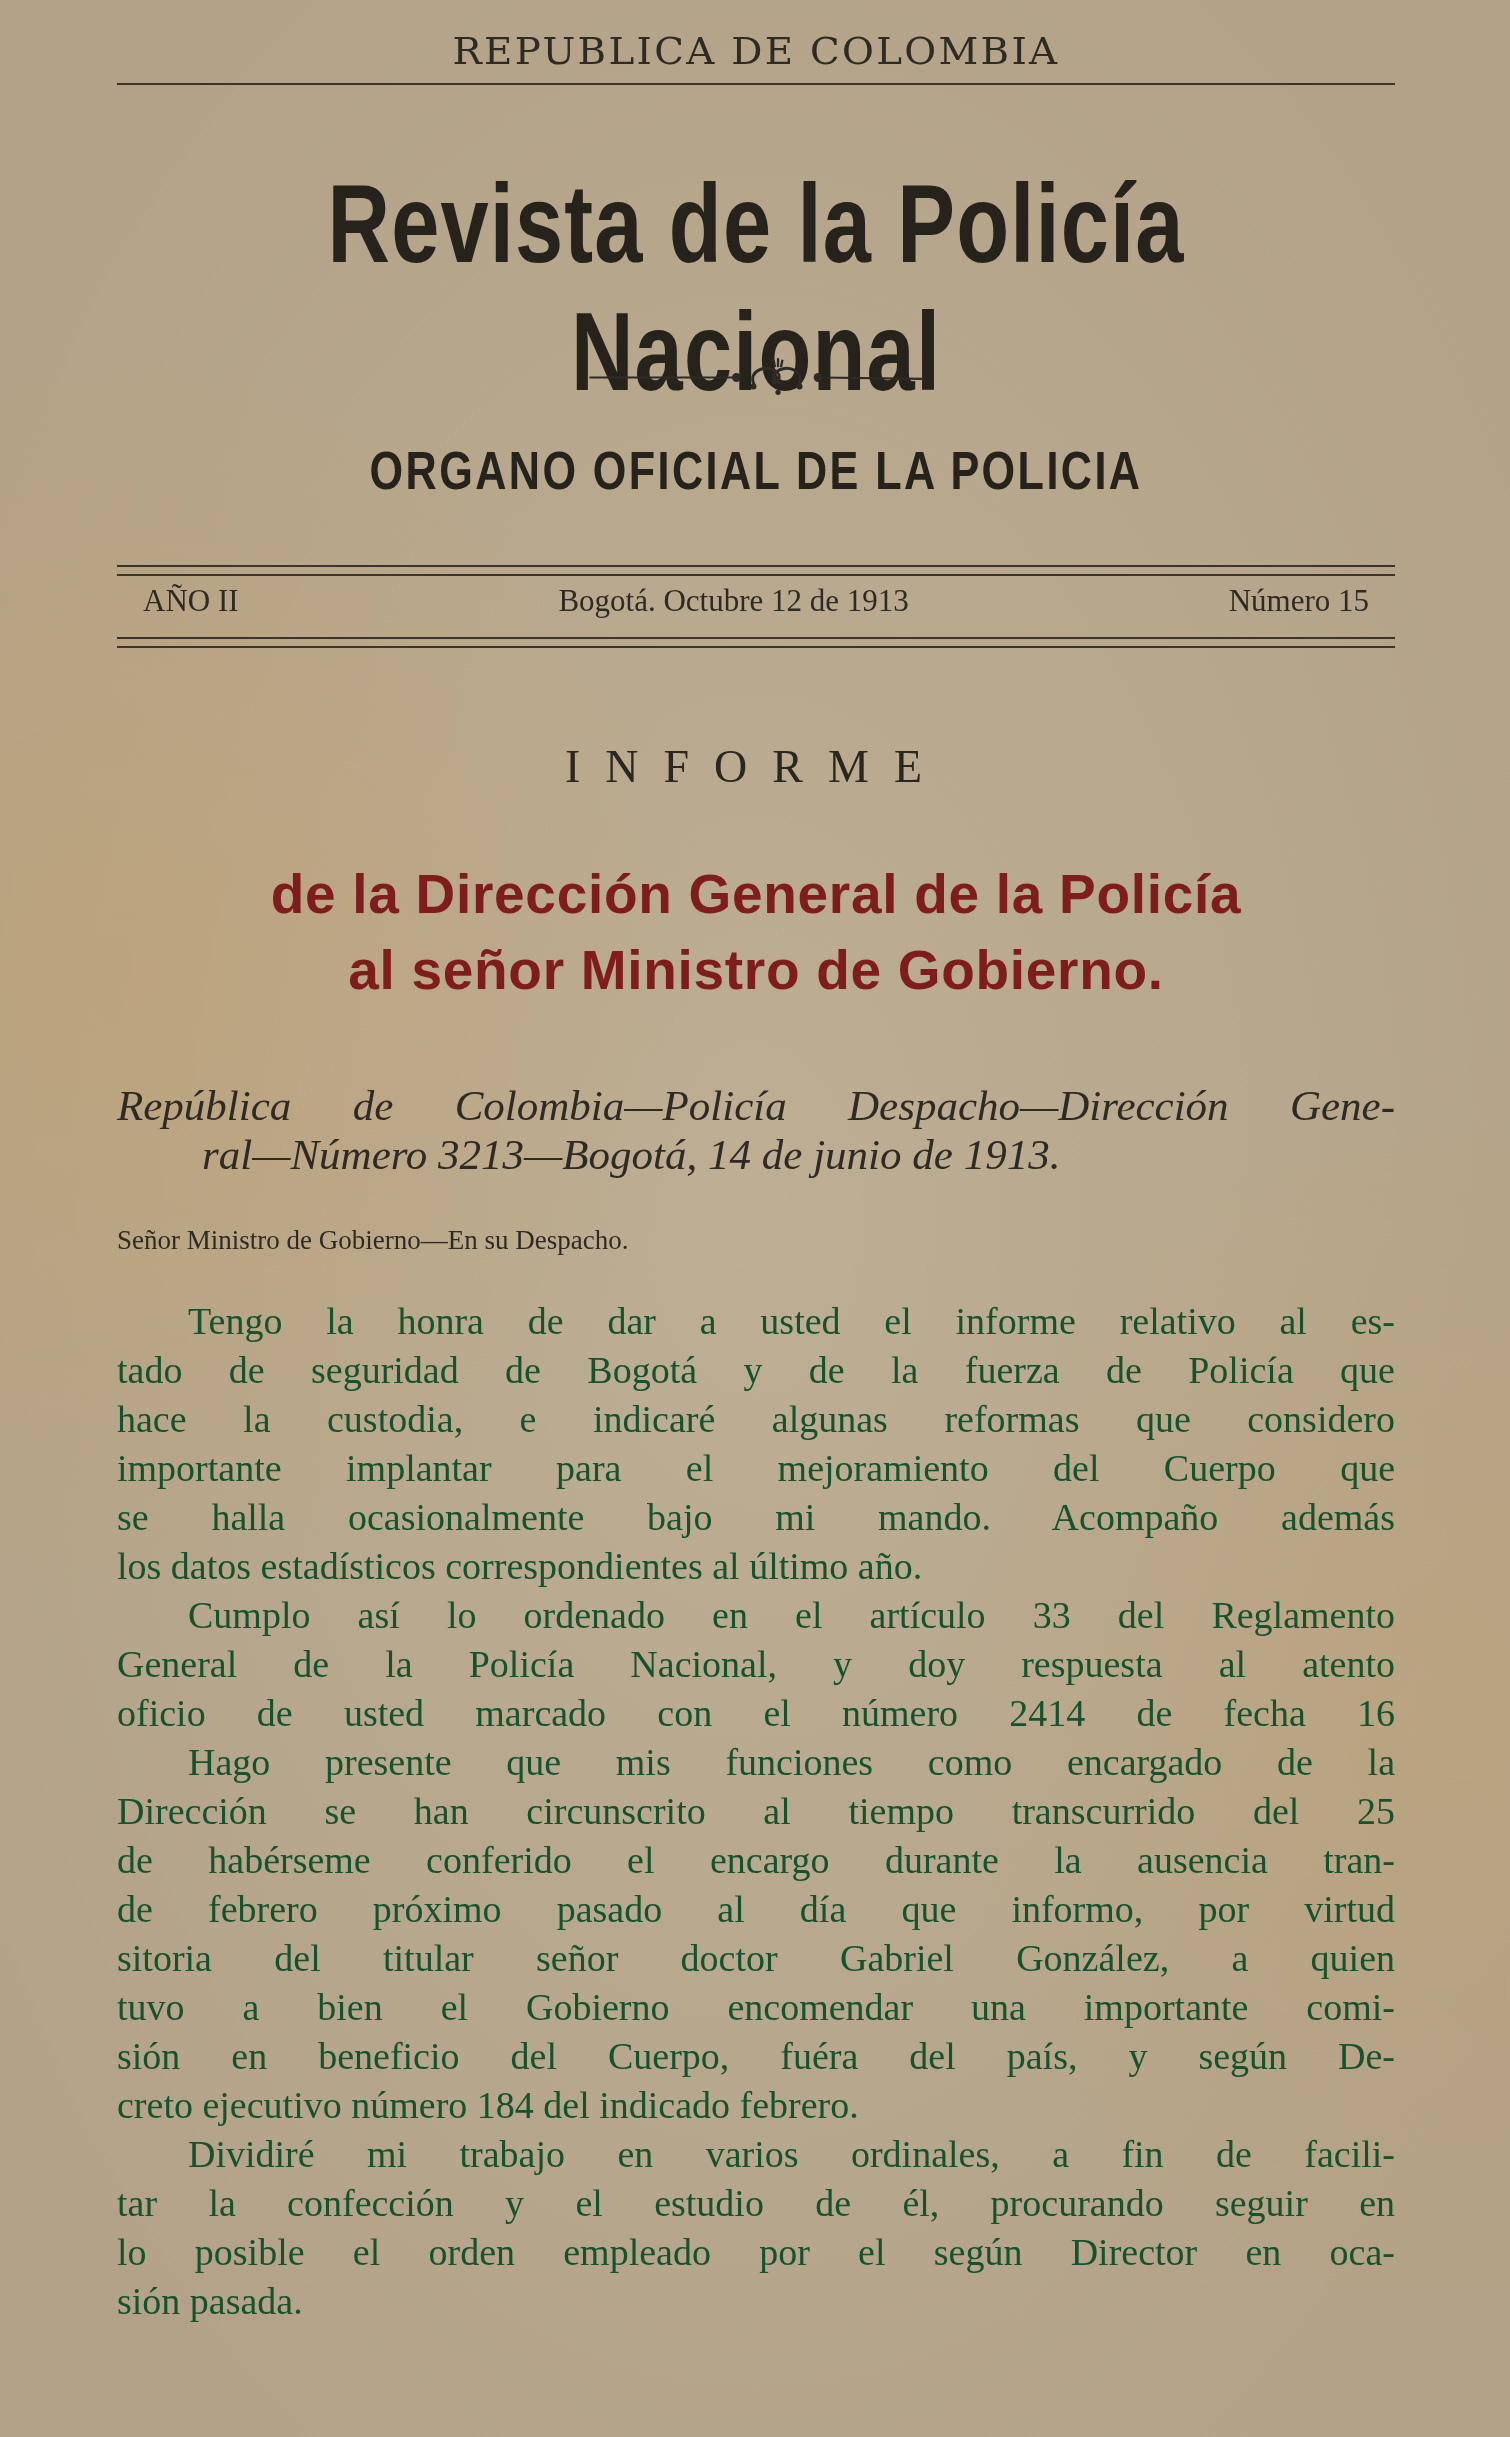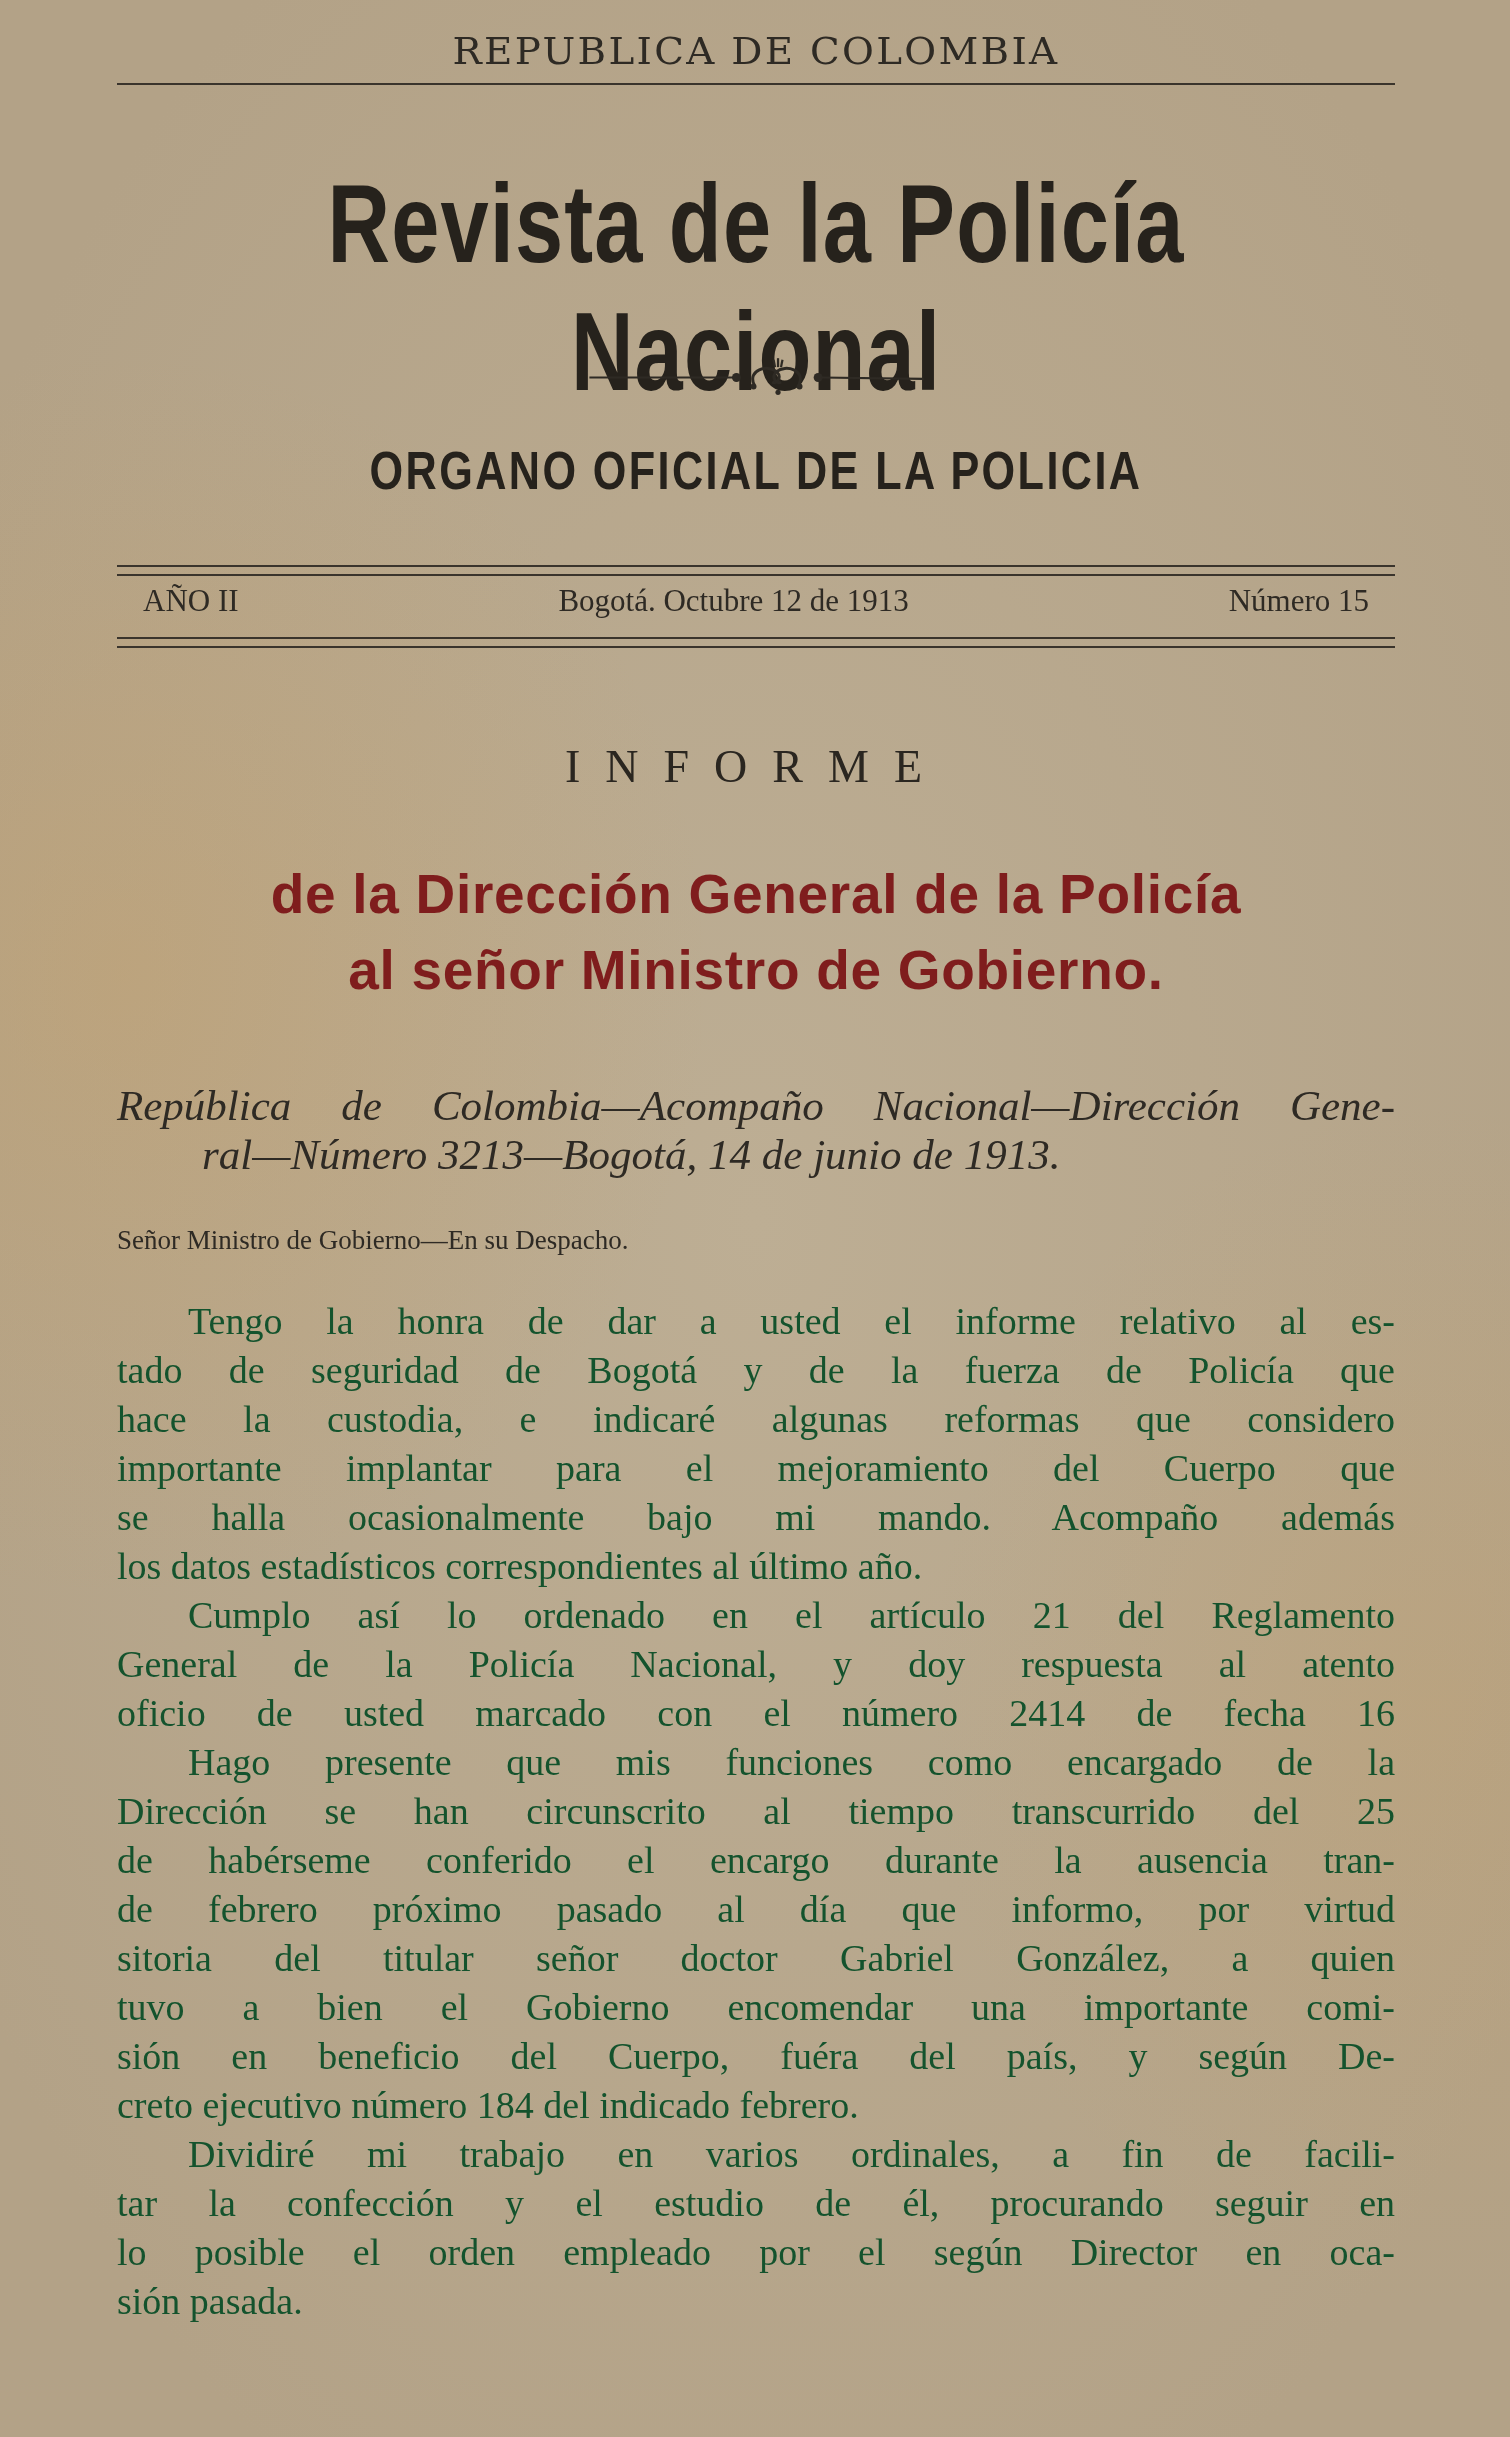--- a/index.html
+++ b/index.html
@@ -128,34 +128,34 @@
   <div class="double-rule dr2">
       <div></div>
       <div></div>
     </div>
 
   <div class="informe">INFORME</div>
   <div class="heading h1">de la Dirección General de la Policía</div>
   <div class="heading h2">al señor Ministro de Gobierno.</div>
 
   <div class="dateline">
-    <span class="l1" style="display:block;text-align:justify;text-align-last:justify;">República de Colombia—Acompaño Nacional—Dirección Gene-</span>
+    <span class="l1" style="display:block;text-align:justify;text-align-last:justify;">República de Colombia—Policía Despacho—Dirección Gene-</span>
     <span class="l2">ral—Número 3213—Bogotá, 14 de junio de 1913.</span>
   </div>
 
   <div class="salutation">Señor Ministro de Gobierno—En su Despacho.</div>
 
   <div class="body" id="body-text">
       <span class="line indent">Tengo la honra de dar a usted el informe relativo al es-</span>
       <span class="line">tado de seguridad de Bogotá y de la fuerza de Policía que</span>
       <span class="line">hace la custodia, e indicaré algunas reformas que considero</span>
       <span class="line">importante implantar para el mejoramiento del Cuerpo que</span>
       <span class="line">se halla ocasionalmente bajo mi mando. Acompaño además</span>
       <span class="line last">los datos estadísticos correspondientes al último año.</span>
-      <span class="line indent">Cumplo así lo ordenado en el artículo 21 del Reglamento</span>
+      <span class="line indent">Cumplo así lo ordenado en el artículo 33 del Reglamento</span>
       <span class="line">General de la Policía Nacional, y doy respuesta al atento</span>
       <span class="line">oficio de usted marcado con el número 2414 de fecha 16</span>
       <span class="line indent">Hago presente que mis funciones como encargado de la</span>
       <span class="line">Dirección se han circunscrito al tiempo transcurrido del 25</span>
       <span class="line">de habérseme conferido el encargo durante la ausencia tran-</span>
       <span class="line">de febrero próximo pasado al día que informo, por virtud</span>
       <span class="line">sitoria del titular señor doctor Gabriel González, a quien</span>
       <span class="line">tuvo a bien el Gobierno encomendar una importante comi-</span>
       <span class="line">sión en beneficio del Cuerpo, fuéra del país, y según De-</span>
       <span class="line last">creto ejecutivo número 184 del indicado febrero.</span>

